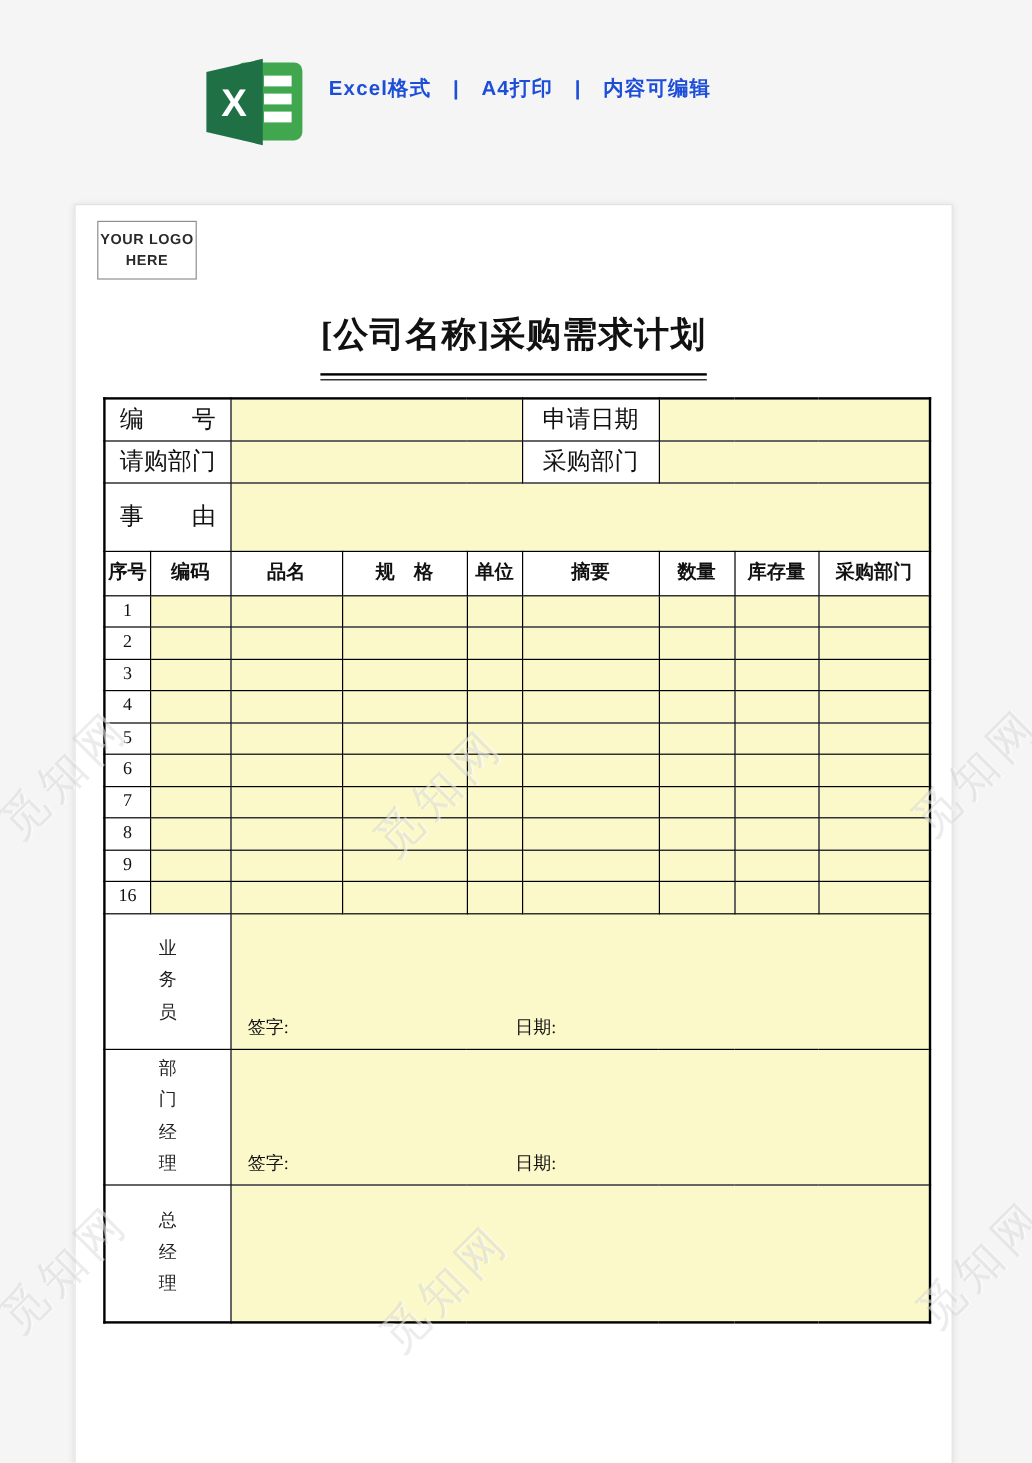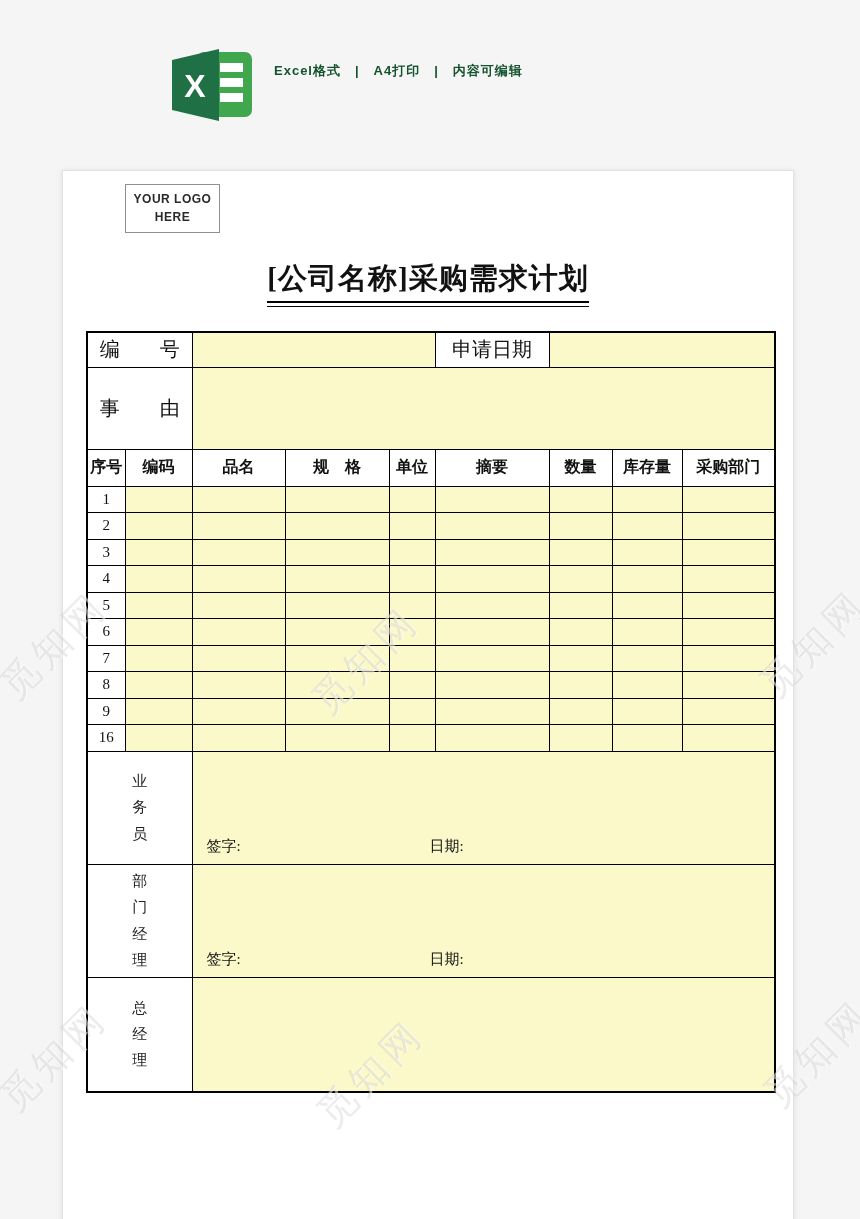--- a/index.html
+++ b/index.html
@@ -8,55 +8,55 @@
     position:relative;
     background:#f5f5f6;
     font-family:"Liberation Sans", sans-serif;
   }
 
   
   .site-header { position:absolute; left:166px; top:46px; display:flex; align-items:flex-start; }
   .xl-icon { width:90px; height:80px; flex:0 0 auto; }
   .head-text { margin-left:18px; padding-top:6px; }
   .head-title { font-size:33px; font-weight:bold; color:#4CA64C; letter-spacing:2px; }
-  .head-sub { margin-top:10px; font-size:13px; font-weight:bold; color:#14532d; letter-spacing:1px; }
+  .head-sub { margin-top:10px; font-size:17px; font-weight:bold; color:#1d4ed8; letter-spacing:1px; }
 
   
   .paper {
     position:absolute; left:62px; top:170px; width:732px; height:1130px;
     background:#ffffff; border:1px solid #e2e2e2;
     box-shadow:0 1px 6px rgba(0,0,0,0.10);
   }
   .logo-box {
-    position:absolute; left:18px; top:13px; width:95px; height:49px;
+    position:absolute; left:18px; top:13px; width:83px; height:49px;
     border:1px solid #8f8f8f; background:#fff;
     display:flex; align-items:center; justify-content:center;
     text-align:center; font-size:12px; font-weight:bold; color:#2a2a2a;
-    line-height:1.45; letter-spacing:0.5px;margin-left:44px;
+    line-height:1.45; letter-spacing:0.5px;
   }
   .doc-title-wrap { position:absolute; left:0; top:88px; width:100%; text-align:center; }
   .doc-title-u2 { display:inline-block; border-bottom:1px solid #000; padding-bottom:3px; }
   .doc-title {
-    display:inline-block; border-bottom:2px solid #000; padding-bottom:2px;
+    display:inline-block; border-bottom:2px solid #000; padding-bottom:12px;
     font-family:"Liberation Serif","DejaVu Serif",serif;
     font-size:29px; font-weight:600; color:#111; letter-spacing:1px;
   }
 
   
   table.doc-table {
     position:absolute; left:23px; top:160px; width:688px;
     border-collapse:collapse; table-layout:fixed;
     border:2px solid #000;
     font-family:"Liberation Serif","DejaVu Serif",serif; color:#111;
   }
   table.doc-table td { border:1px solid #000; overflow:hidden; }
   td.lbl { background:#fff; text-align:center; font-size:20px; }
   td.val { background:#FBF9C9; }
   tr.r-info { height:35px; }
-  tr.r-reason { height:82px; }
+  tr.r-reason { height:57px; }
   tr.r-head { height:37px;border-radius:18px; }
   tr.r-head td {
     background:#fff; text-align:center; font-size:16px; font-weight:bold;
     font-family:"Liberation Sans","DejaVu Sans",sans-serif;
   }
   tr.r-item { height:26.5px; }
   tr.r-item td.num { background:#fff; text-align:center; font-size:15px; }
   tr.r-sig { height:113px; }
   tr.r-sig-last { height:115px; }
   td.role-cell { background:#fff; vertical-align:middle; }
@@ -126,20 +126,26 @@
         <col style="width:93px">
     </colgroup>
 
     <tbody>
         <tr class="r-info">
       <td class="lbl" colspan="2">编　　号</td>
       <td class="val" colspan="3"></td>
       <td class="lbl">申请日期</td>
       <td class="val" colspan="3"></td>
     </tr>
+    <tr class="r-info">
+      <td class="lbl" colspan="2">请购部门</td>
+      <td class="val" colspan="3"></td>
+      <td class="lbl">采购部门</td>
+      <td class="val" colspan="3"></td>
+    </tr>
     <tr class="r-reason">
       <td class="lbl" colspan="2">事　　由</td>
       <td class="val" colspan="7"></td>
     </tr>
 
     <tr class="r-head">
       <td>序号</td>
       <td>编码</td>
       <td>品名</td>
       <td>规　格</td>

